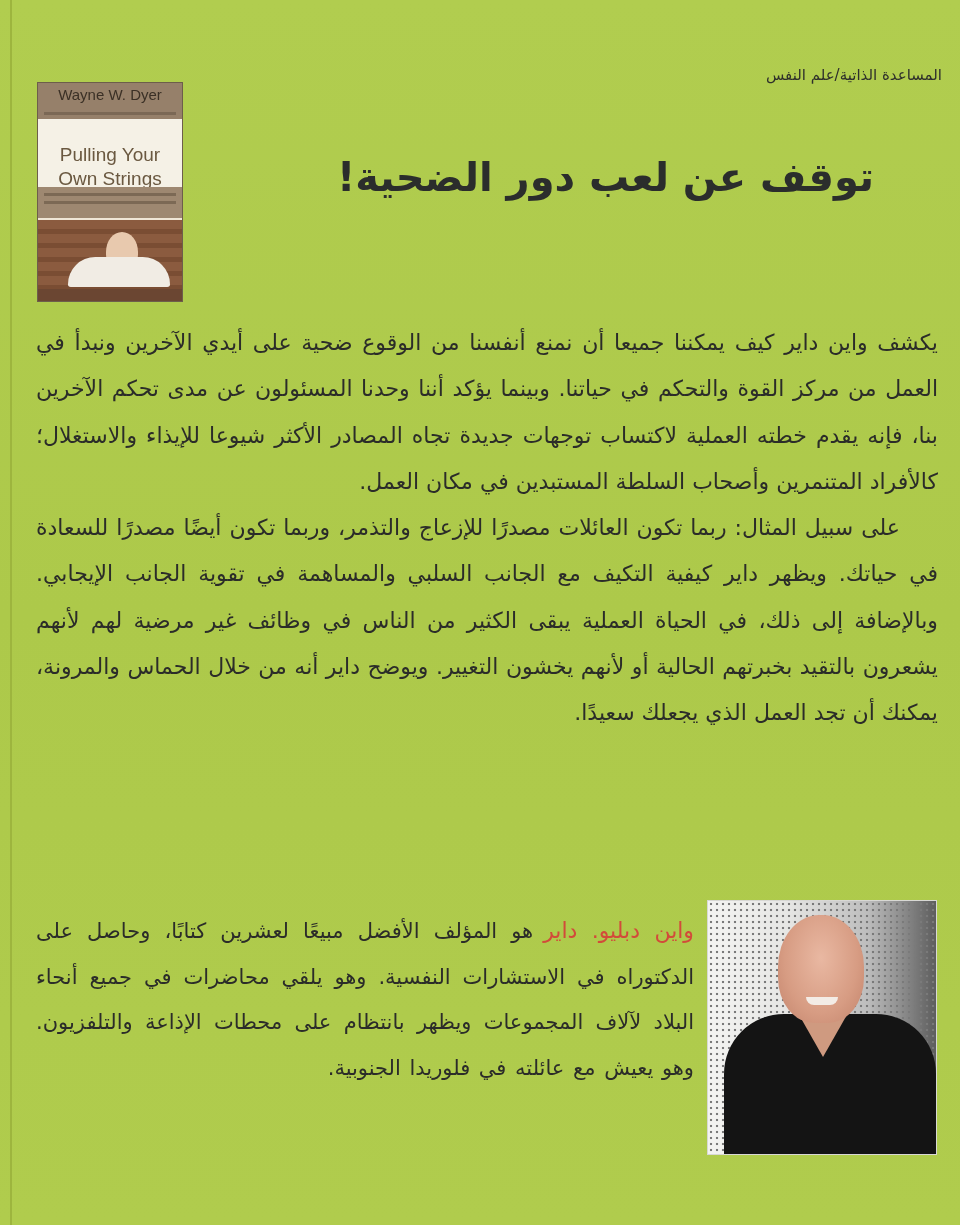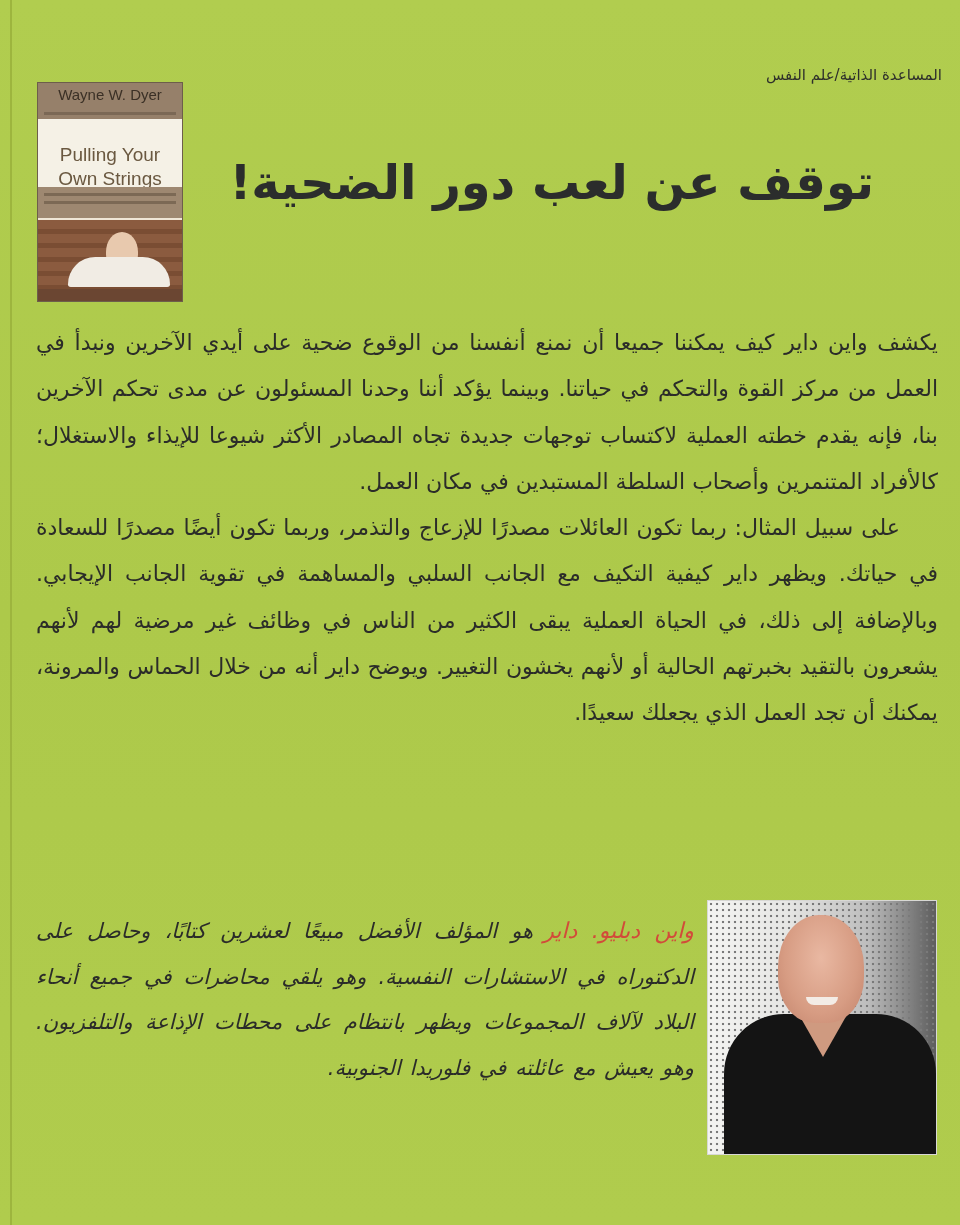--- a/index.html
+++ b/index.html
@@ -61,41 +61,40 @@
       position: absolute; left: 0; right: 0; bottom: 0; height: 12px; background: #6b4632;
     }
 
     
     .category {
       position: absolute; right: 18px; top: 66px;
       direction: rtl; font-size: 15px; color: #2e2f2b; margin-left: 18px;
     }
     .title {
       position: absolute; right: 86px; top: 154px;
-      direction: rtl; font-size: 48px; font-weight: bold; color: #2b2d2c;
+      direction: rtl; font-size: 40px; font-weight: bold; color: #2b2d2c;
       letter-spacing: -0.5px;
     }
 
     
     .body-text {
       position: absolute; left: 36px; right: 22px; top: 320px;
       direction: rtl; text-align: justify; text-align-last: right;
       font-size: 22px; line-height: 46.3px; color: #2b2c29;
     }
     .body-text p { margin: 0; }
     .body-text p + p { margin-top: 0; }
     .body-text .indent { text-indent: 38px; }
 
     
     .bio {
       position: absolute; left: 36px; width: 658px; top: 908px;
       direction: rtl; text-align: justify; text-align-last: right;
       font-size: 21px; line-height: 45.5px; color: #2b2c29;
       word-spacing: 2px;
-      font-style: italic;
     }
     .bio .author-name { color: #d24b3a; font-size: 22px; margin-left: 10px; }
 
     .author-photo {
       position: absolute; left: 707px; top: 900px; width: 230px; height: 255px;
       overflow: hidden;
       background:
         radial-gradient(circle, #7a7a7a 1.2px, transparent 1.6px) 0 0/6px 6px,
         linear-gradient(90deg, #f4f4f2 0%, #e6e6e4 35%, #bdbdbd 70%, #5d5d5d 100%);
       border: 1px solid #d8d8d4;

